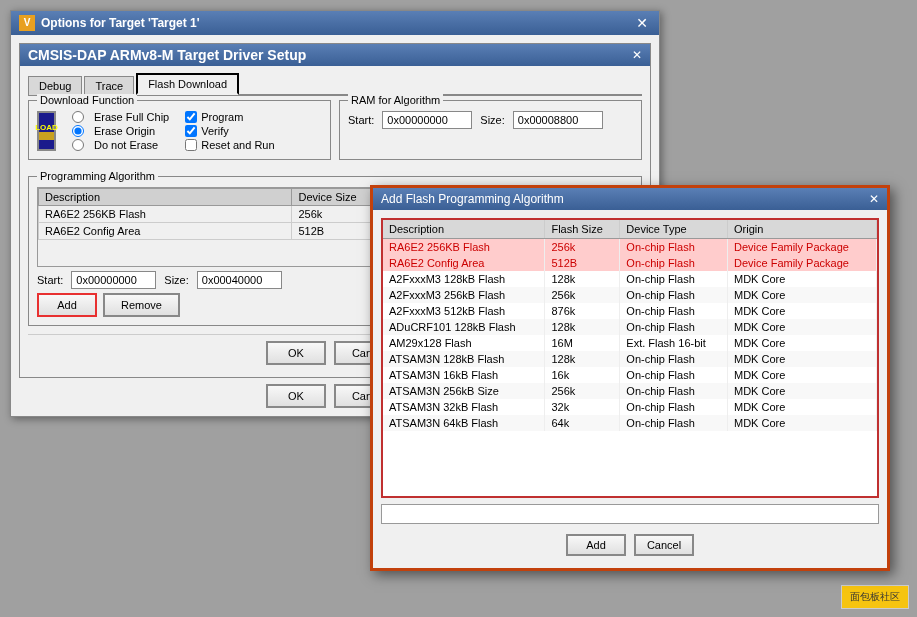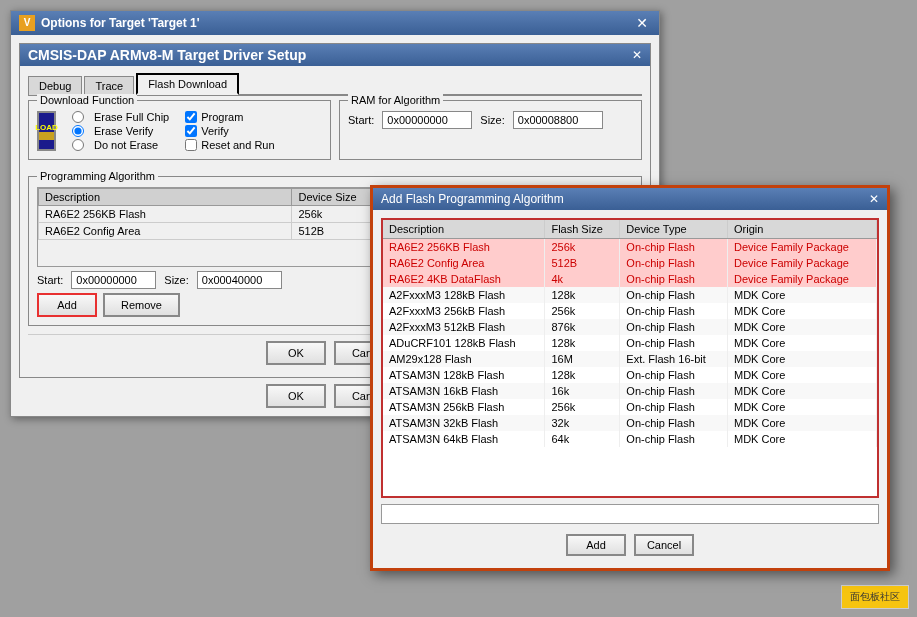--- a/index.html
+++ b/index.html
@@ -464,21 +464,21 @@
                   <span style="color:#ffff00;font-size:8px;font-weight:bold;">LOAD</span>
                   <div class="load-icon-bottom"></div>
                 </div>
                 <div class="radio-group">
                   <label class="radio-item">
                     <input type="radio" name="erase" style="">
                     <span>Erase Full Chip</span>
                   </label>
                   <label class="radio-item">
                     <input type="radio" name="erase" checked="" style="">
-                    <span>Erase Verify</span>
+                    <span>Erase Origin</span>
                   </label>
                   <label class="radio-item">
                     <input type="radio" name="erase" style="">
                     <span>Do not Erase</span>
                   </label>
                 </div>
                 <div class="checkbox-group">
                   <label class="checkbox-item">
                     <input type="checkbox" checked="" style="">
                     <span>Program</span>
@@ -584,26 +584,20 @@
               <td>256k</td>
               <td>On-chip Flash</td>
               <td>Device Family Package</td>
             </tr>
             <tr class="highlighted">
               <td>RA6E2 Config Area</td>
               <td>512B</td>
               <td>On-chip Flash</td>
               <td>Device Family Package</td>
             </tr>
-            <tr class="highlighted">
-              <td>RA6E2 4KB DataFlash</td>
-              <td>4k</td>
-              <td>On-chip Flash</td>
-              <td>Device Family Package</td>
-            </tr>
             <tr>
               <td>A2FxxxM3 128kB Flash</td>
               <td>128k</td>
               <td>On-chip Flash</td>
               <td>MDK Core</td>
             </tr>
             <tr>
               <td>A2FxxxM3 256kB Flash</td>
               <td>256k</td>
               <td>On-chip Flash</td>
@@ -633,21 +627,21 @@
               <td>On-chip Flash</td>
               <td>MDK Core</td>
             </tr>
             <tr>
               <td>ATSAM3N 16kB Flash</td>
               <td>16k</td>
               <td>On-chip Flash</td>
               <td>MDK Core</td>
             </tr>
             <tr>
-              <td>ATSAM3N 256kB Flash</td>
+              <td>ATSAM3N 256kB Size</td>
               <td>256k</td>
               <td>On-chip Flash</td>
               <td>MDK Core</td>
             </tr>
             <tr>
               <td>ATSAM3N 32kB Flash</td>
               <td>32k</td>
               <td>On-chip Flash</td>
               <td>MDK Core</td>
             </tr>

